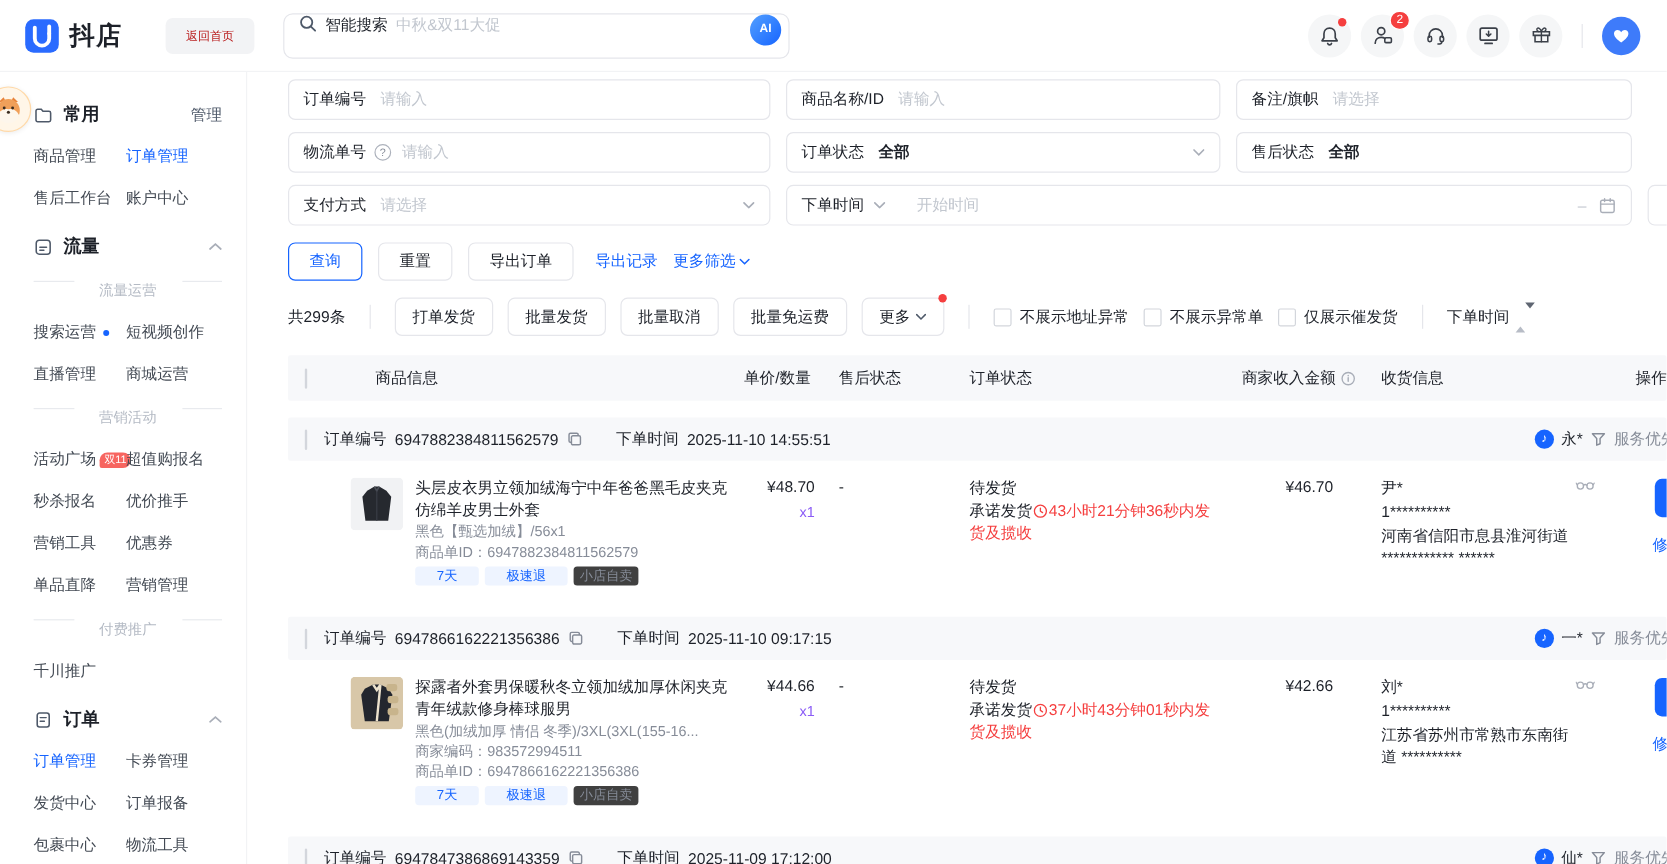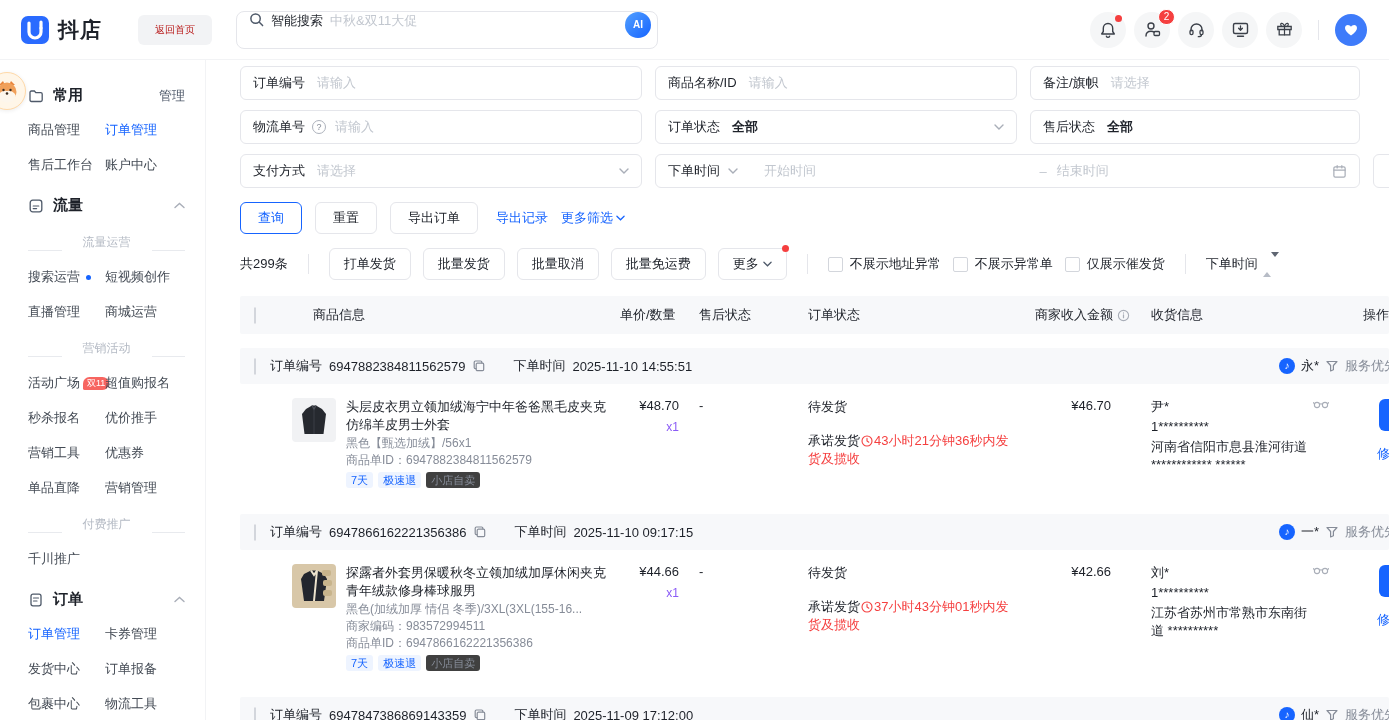--- a/index.html
+++ b/index.html
@@ -36,21 +36,21 @@
            padding:20px 0 0 28px;overflow:hidden}
   .shead{display:flex;align-items:center;gap:9px;font-size:15px;font-weight:700;margin:22px 20px 16px 0}
   .shead:first-child{margin-top:6px}
   .shead .act{margin-left:auto;font-size:13px;font-weight:400;color:#4e5969;cursor:pointer}
   .shead .chev{margin-left:auto;cursor:pointer}
   .sgrid{display:grid;grid-template-columns:77px auto;row-gap:17px;margin-right:10px;color:#434a54}
   .sitem{display:flex;align-items:center;gap:3px;white-space:nowrap;cursor:pointer}
   .sitem.active{color:#1664ff}
   .bluedot{width:5px;height:5px;border-radius:50%;background:#1664ff;margin-left:3px;flex:none}
   .sbadge{background:#f76560;color:#fff;font-size:9px;line-height:11px;border-radius:7px 7px 7px 2px;padding:1px 4px;flex:none}
-  .sdiv{display:flex;align-items:flex-end;gap:21px;color:#b4bac4;font-size:12px;margin:19px 20px 17px 0;white-space:nowrap}
+  .sdiv{display:flex;align-items:flex-start;gap:21px;color:#b4bac4;font-size:12px;margin:19px 20px 17px 0;white-space:nowrap}
   .sdiv i{flex:1;height:1px;background:#e8eaee}
   
   .main{position:absolute;top:60px;left:207px;right:0;bottom:0;background:#fff;overflow:hidden;padding-left:33px}
   .frow{display:flex;gap:13px;margin-top:10px}
   .frow.first{margin-top:6px}
   .field{height:34px;border:1px solid #e5e6eb;border-radius:6px;background:#fff;display:flex;align-items:center;
          padding:0 12px;flex:none;cursor:pointer}
   .w-a{width:402px}.w-b{width:362px}.w-c{width:330px}.w-time{width:705px}.w-sliver{width:60px}
   .flabel{margin-right:12px;white-space:nowrap}
   .fph{color:#c2c7cf;white-space:nowrap}
@@ -94,26 +94,26 @@
   .oh-right{position:absolute;right:-8px;top:0;height:36px;display:flex;align-items:center;gap:6px;white-space:nowrap}
   .note-ic{width:16px;height:16px;border-radius:50%;background:#1664ff;color:#fff;font-size:10px;line-height:16px;text-align:center;flex:none}
   .priority{color:#868c98}
   .obody{display:flex;padding:14px 0 12px;background:#fff}
   .pwrap{display:flex}
   .prod-img{width:44px;height:44px;border-radius:4px;overflow:hidden;flex:none;margin-left:12px;cursor:pointer}
   .prod-txt{margin-left:10px;width:260px}
   .ptitle{line-height:18px;max-height:36px;overflow:hidden;cursor:pointer}
   .pline{color:#868c98;font-size:12px;line-height:15px;margin-top:2px;white-space:nowrap;overflow:hidden}
   .ptags{margin-top:4px;display:flex;gap:5px;align-items:center}
-  .tag-b{color:#1664ff;background:#eef4ff;border-radius:3px;font-size:11px;line-height:16px;padding:0 5px;white-space:nowrap}
+  .tag-b{color:#1664ff;background:#eef4ff;border-radius:3px;font-size:11px;line-height:16px;padding:0 18px;white-space:nowrap}
   .tag-g{color:#868c98;background:#404040;border-radius:3px;font-size:11px;line-height:16px;padding:0 5px;white-space:nowrap}
   .b-price{text-align:right;padding-right:16px;padding-left:0}
   .qty{color:#8b5cf6;font-size:12px;margin-top:7px}
   .st1{line-height:17px}
-  .st2{line-height:18px;margin-top:17px;padding-right:14px}
+  .st2{line-height:18px;margin-top:2px;padding-right:14px}
   .redtx{color:#f53f3f}
   .clock{display:inline-block;vertical-align:-2px;margin:0 1px}
   .b-income{text-align:right;padding-right:24px;padding-left:0;display:block}
   .b-recv{position:relative;line-height:18px;padding-right:26px}
   .recv-line{margin-top:2px}
   .recv-line:first-child{margin-top:0}
   .glasses{position:absolute;right:6px;top:2px;cursor:pointer}
   .b-ops{position:relative}
   .op-btn{position:absolute;left:44px;top:1px;width:82px;height:32px;background:#1664ff;border-radius:6px;cursor:pointer}
   .op-link{position:absolute;left:42px;top:47px;color:#1664ff;cursor:pointer}
@@ -342,21 +342,20 @@
     </div>
     <div class="field w-time">
       <span class="flabel" style="margin-right:8px">下单时间</span>
       <span>
         <svg width="10" height="6" viewBox="0 0 10 6">
             <path d="M1 1 L5 5 L9 1" fill="none" stroke="#a9aeb8" stroke-width="1.4" stroke-linecap="round"></path>
           </svg>
       </span>
       <span class="fph tstart">开始时间</span>
       <span class="tdash">–</span>
-      <span class="fph tend">结束时间</span>
       <span>
         <svg width="15" height="15" viewBox="0 0 16 16">
             <rect x="2" y="3" width="12" height="11" rx="1.5" fill="none" stroke="#a9aeb8" stroke-width="1.3"></rect>
             <path d="M2 6.5 h12 M5.5 1.8 v2.4 M10.5 1.8 v2.4" stroke="#a9aeb8" stroke-width="1.3" stroke-linecap="round"></path>
           </svg>
       </span>
     </div>
     <div class="field w-sliver"></div>
   </div>
 

